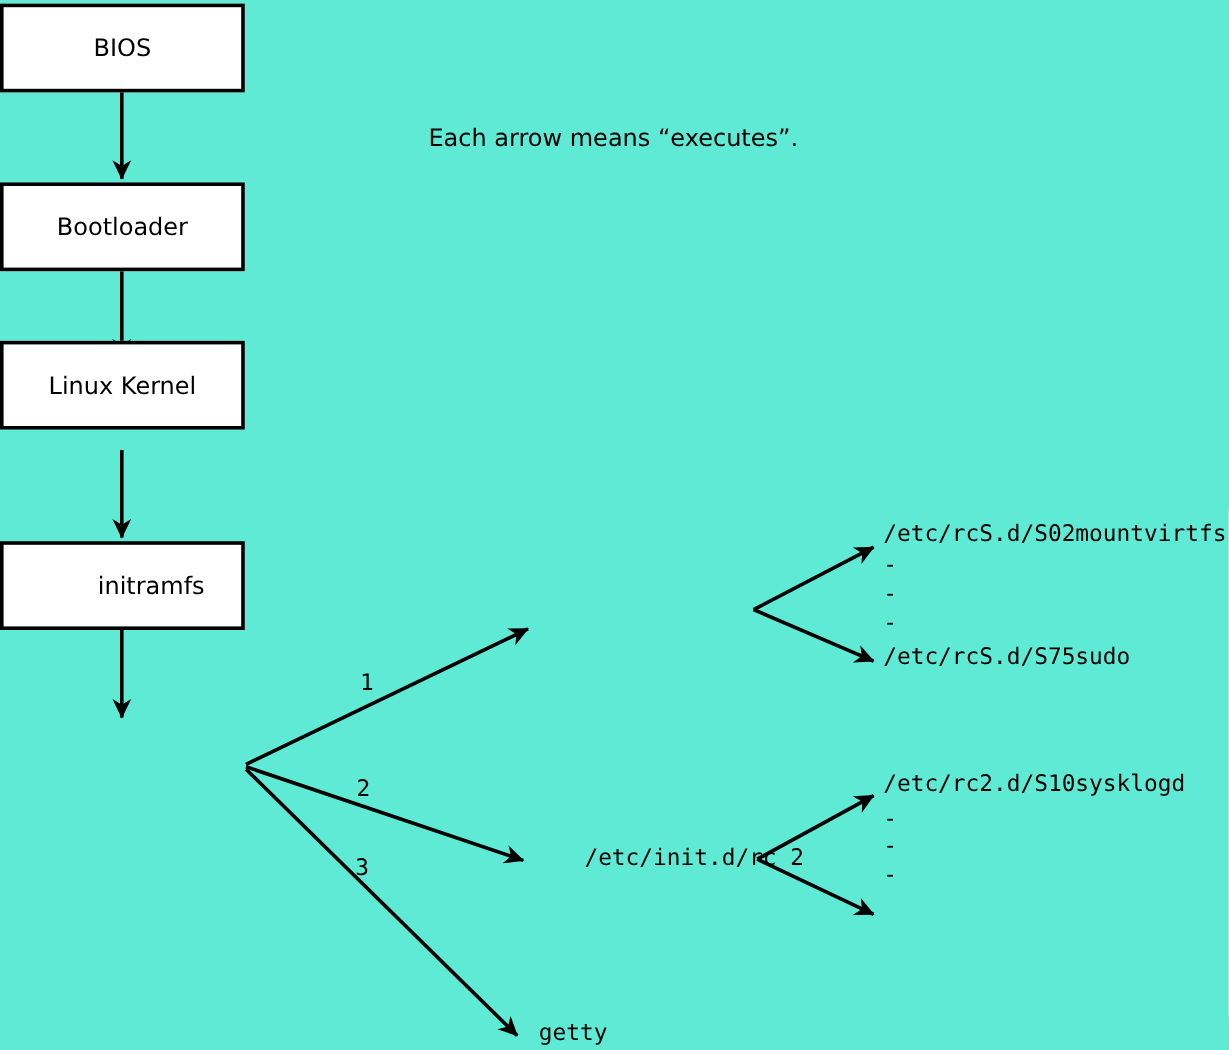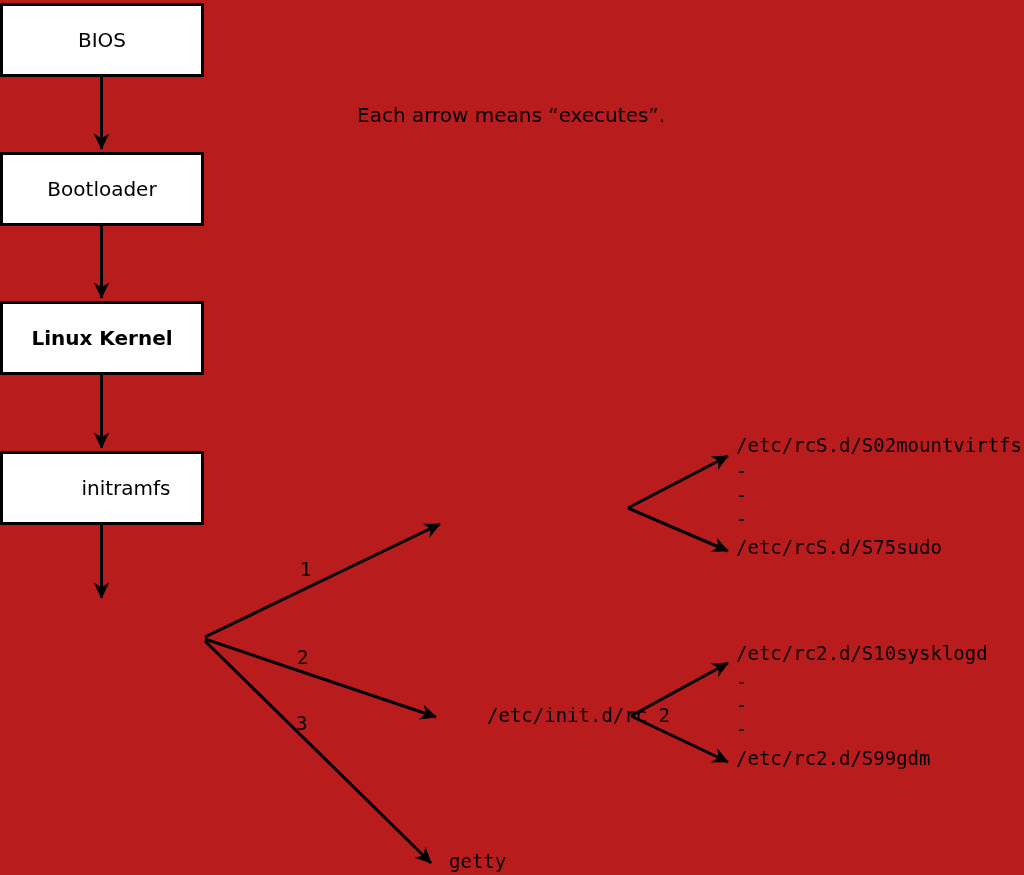--- a/index.html
+++ b/index.html
@@ -4,21 +4,21 @@
 <style>
   html, body {
     margin: 0;
     padding: 0;
     background: #ffffff;
   }
   .canvas {
     position: relative;
     width: 1024px;
     height: 875px;
-    background: #b91c1c;
+    background: #5eead4;
     overflow: hidden;
     font-family: "DejaVu Sans", sans-serif;
     color: #000000;
   }
   .arrows-layer {
     position: absolute;
     left: 0;
     top: 0;
     width: 1024px;
     height: 875px;
@@ -31,21 +31,21 @@
     border: 3px solid #000000;
     background: #ffffff;
     box-sizing: border-box;
     display: flex;
     align-items: center;
     justify-content: center;
     font-size: 20px;
   }
   .box-bios       { top: 3px;   }
   .box-bootloader { top: 152px; }
-  .box-kernel     { top: 301px; font-weight: bold; }
+  .box-kernel     { top: 284px; }
   .box-initramfs  { top: 451px; padding-left: 48px; }
   .box-init       { top: 601px; }
 
   .note {
     position: absolute;
     left: 357px;
     top: 103px;
     font-size: 20px;
     line-height: 24px;
     white-space: pre;
@@ -131,15 +131,14 @@
   <div class="mono lbl-rcs-c0">/etc/rcS.d/S02mountvirtfs</div>
   <div class="mono lbl-rcs-c1">-</div>
   <div class="mono lbl-rcs-c2">-</div>
   <div class="mono lbl-rcs-c3">-</div>
   <div class="mono lbl-rcs-c4">/etc/rcS.d/S75sudo</div>
 
   <div class="mono lbl-rc2-c0">/etc/rc2.d/S10sysklogd</div>
   <div class="mono lbl-rc2-c1">-</div>
   <div class="mono lbl-rc2-c2">-</div>
   <div class="mono lbl-rc2-c3">-</div>
-  <div class="mono lbl-rc2-c4">/etc/rc2.d/S99gdm</div>
 
 </div>
 
 </body></html>

